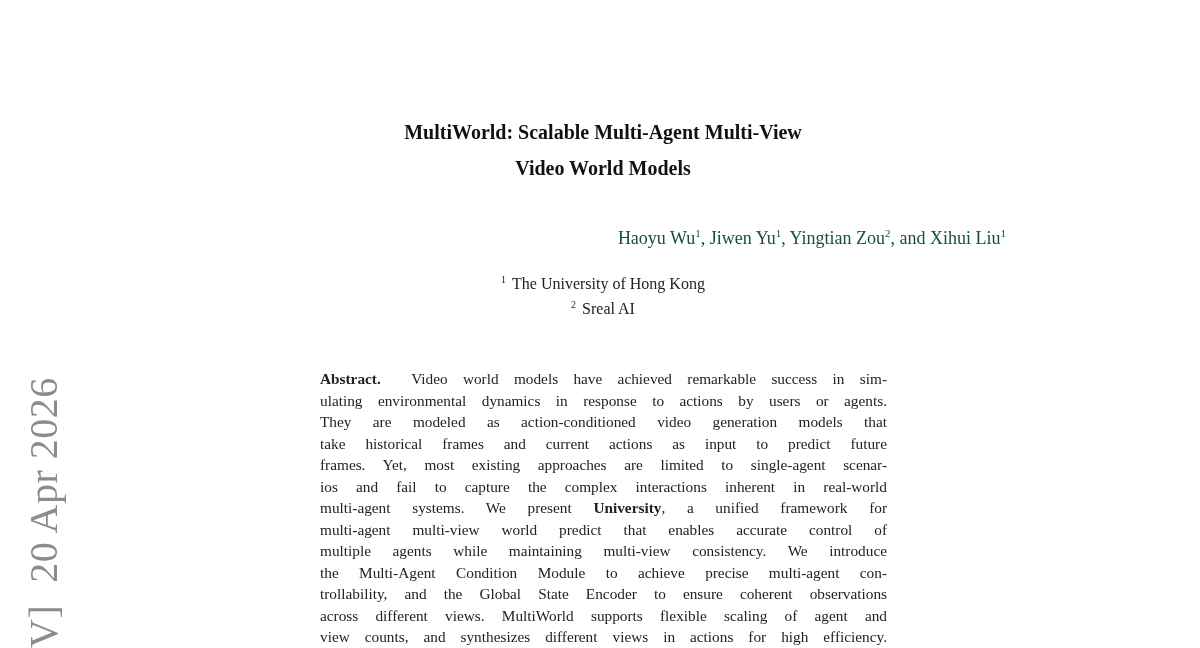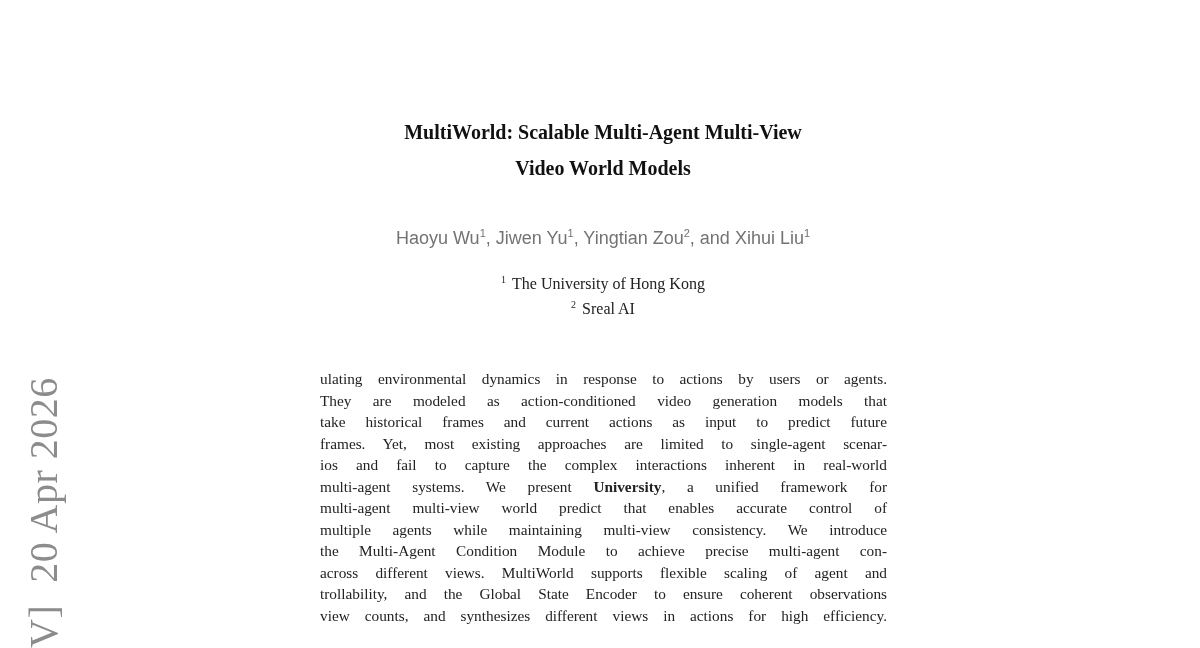--- a/index.html
+++ b/index.html
@@ -15,22 +15,22 @@
     font-family:"Liberation Serif","DejaVu Serif",serif;
     font-size:40px; color:#8c8c8c; white-space:nowrap; letter-spacing:0.5px;
   }
   .arxiv-stamp .gap { display:inline-block; width:22px; }
   .title {
     position:absolute; left:200px; width:806px; top:114px;
     text-align:center; font-family:"Liberation Serif","DejaVu Serif",serif;
     font-weight:bold; font-size:20px; line-height:36px; color:#111;
   }
   .authors {
-    position:absolute; left:200px; width:806px; top:227px; text-align:center;
-    font-family:Liberation Sans, sans-serif; font-size:18px; color:#737373;
+    position:absolute; left:200px; width:806px; top:227px; text-align:right;
+    font-family:Liberation Serif, serif; font-size:18px; color:#14532d;
   }
   .authors sup { font-size:11px; }
   .affils {
     position:absolute; left:200px; width:806px; top:269px; text-align:center;
     font-family:"Liberation Serif","DejaVu Serif",serif; font-size:16px; line-height:21px; color:#222;
   }
   .affils sup { font-size:10px; margin-right:6px; }
   .abstract {
     position:absolute; left:320px; width:567px; top:368px;
     font-family:"Liberation Serif","DejaVu Serif",serif; font-size:15.3px; line-height:21.5px;
@@ -57,27 +57,28 @@
   <div class="authors">
     <span>Haoyu Wu</span><sup>1</sup><span>, </span><span>Jiwen Yu</span><sup>1</sup><span>, </span><span>Yingtian Zou</span><sup>2</sup><span>, and </span><span>Xihui Liu</span><sup>1</sup>
   </div>
 
   <div class="affils">
     <div><sup>1</sup><span>The University of Hong Kong</span></div>
     <div><sup>2</sup><span>Sreal AI</span></div>
   </div>
 
   <div class="abstract">
+    <span class="line"><span class="b">Abstract.</span>&nbsp; <span>Video world models have achieved remarkable success in sim-</span></span>
     <span class="line">ulating environmental dynamics in response to actions by users or agents.</span>
     <span class="line">They are modeled as action-conditioned video generation models that</span>
     <span class="line">take historical frames and current actions as input to predict future</span>
     <span class="line">frames. Yet, most existing approaches are limited to single-agent scenar-</span>
     <span class="line">ios and fail to capture the complex interactions inherent in real-world</span>
     <span class="line"><span>multi-agent systems. We present </span><span class="b">University</span><span>, a unified framework for</span></span>
     <span class="line">multi-agent multi-view world predict that enables accurate control of</span>
     <span class="line">multiple agents while maintaining multi-view consistency. We introduce</span>
     <span class="line">the Multi-Agent Condition Module to achieve precise multi-agent con-</span>
+    <span class="line">trollability, and the Global State Encoder to ensure coherent observations</span>
     <span class="line">across different views. MultiWorld supports flexible scaling of agent and</span>
-    <span class="line">trollability, and the Global State Encoder to ensure coherent observations</span>
     <span class="line">view counts, and synthesizes different views in actions for high efficiency.</span>
   </div>
 
 </div>
 
 </body></html>

